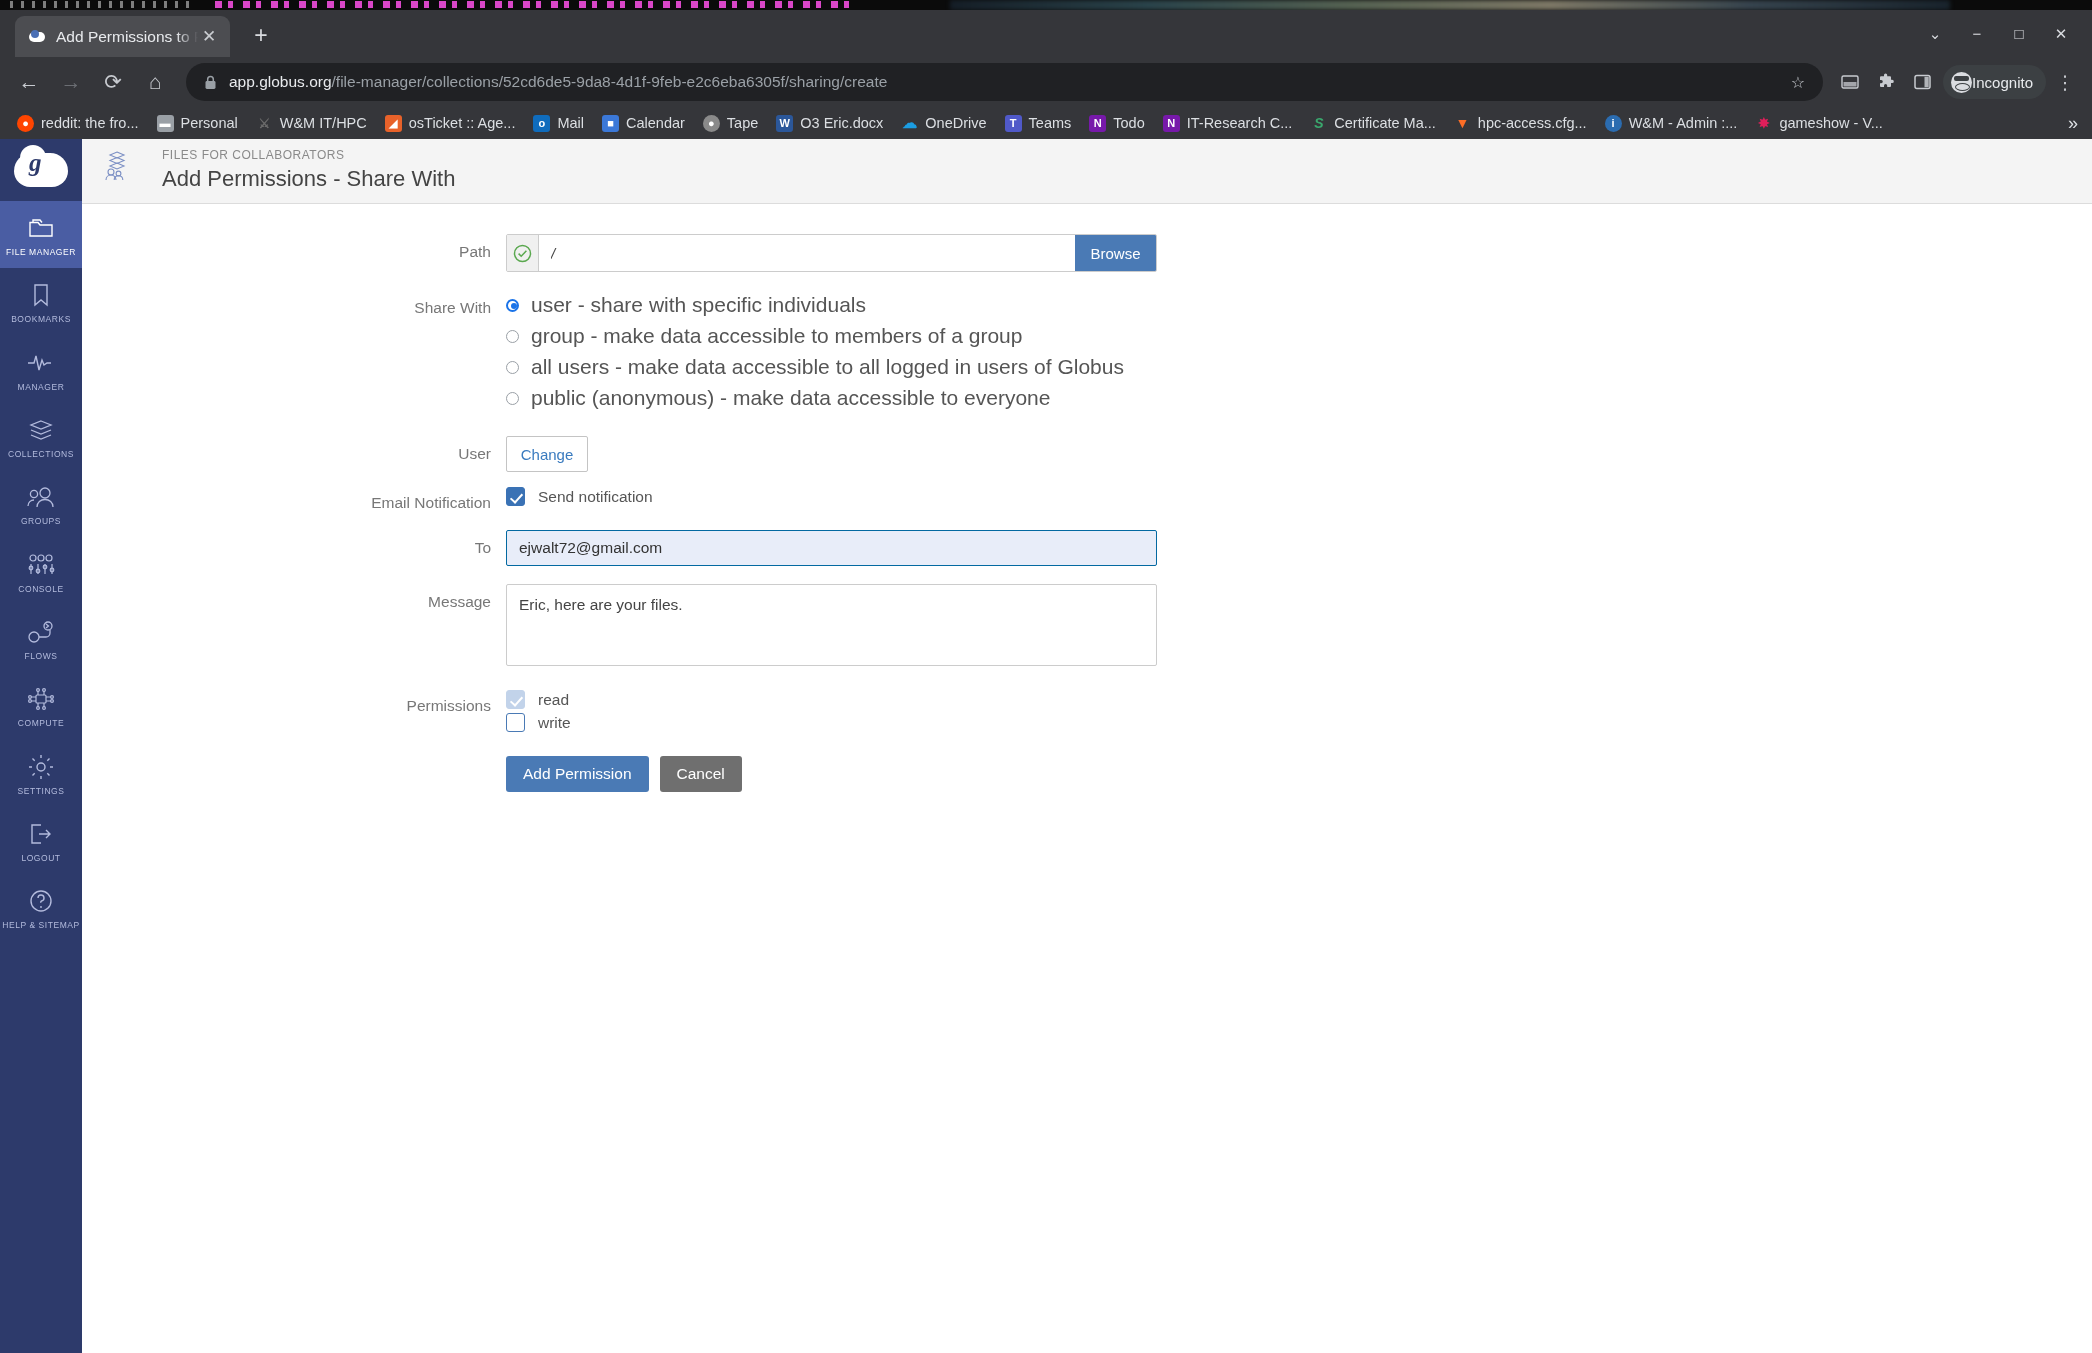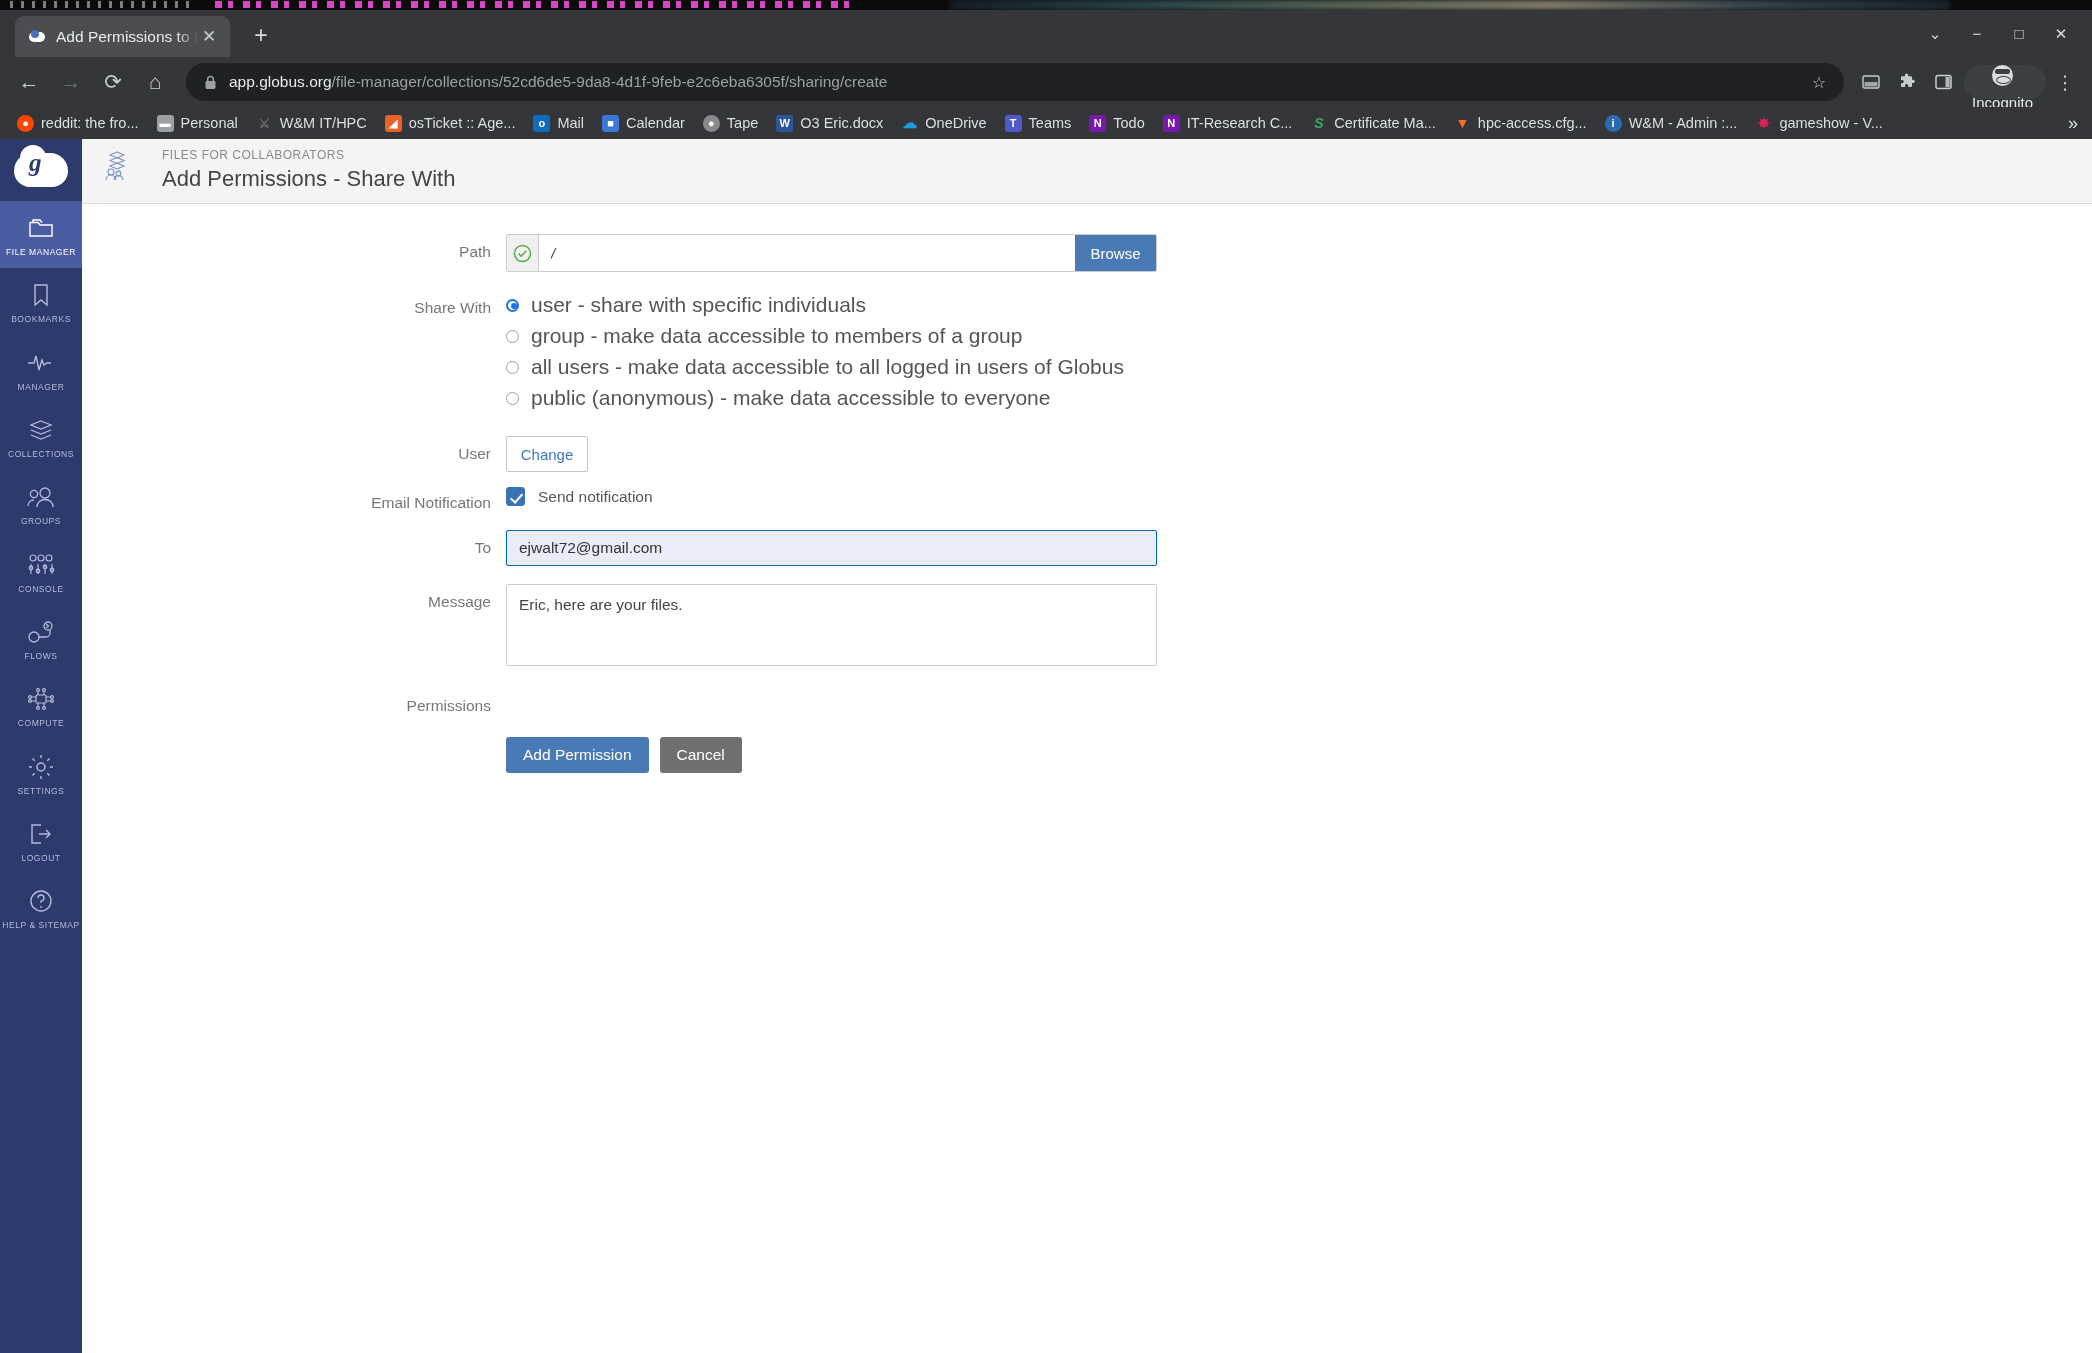--- a/index.html
+++ b/index.html
@@ -115,23 +115,23 @@
   .url { font-size: 15.5px; color: #9aa0a6; white-space: nowrap; overflow: hidden; }
   .url b { color: #e8eaed; font-weight: normal; }
   .omni-right { margin-left: auto; display: flex; align-items: center; color: #c8cbd0; }
   .omni-right span { padding: 0 4px; font-size: 16px; cursor: pointer; }
   .tb-icon {
     width: 34px; height: 34px; margin-left: 2px;
     display: flex; align-items: center; justify-content: center;
     color: #c8cbd0; cursor: pointer;
   }
   .incognito-pill {
-    display: flex; align-items: center; gap: 8px;
+    display: flex; align-items: center; gap: 0;
     background: #3c4043; border-radius: 17px;
-    height: 34px; padding: 0 13px 0 8px; margin-left: 4px; cursor: pointer; flex-direction: column;
+    height: 34px; padding: 0 13px 0 8px; margin-left: 4px; cursor: pointer;
   }
   .incognito-pill .face {
     width: 21px; height: 21px; border-radius: 50%;
     background: #dadce0; position: relative; flex: 0 0 21px;
   }
   .incognito-pill .face::before {
     content: ""; position: absolute; left: 3px; top: 4px;
     width: 15px; height: 5px; background: #3c4043; border-radius: 2px;
   }
   .incognito-pill .face::after {
@@ -679,20 +679,30 @@
           <div class="lbl">Message</div>
           <div class="fieldcol">
             <textarea class="msg-input" id="msg-area" style="">Eric, here are your files.</textarea>
           </div>
         </div>
 
         <div class="gap-md"></div>
 
         <div class="row">
           <div class="lbl">Permissions</div>
+          <div class="fieldcol" id="permissions-options">
+              <div class="cbrow">
+                <span class="cb disabled-checked"></span>
+                <span class="cb-lbl">read</span>
+              </div>
+              <div class="cbrow">
+                <span class="cb empty"></span>
+                <span class="cb-lbl">write</span>
+              </div>
+            </div>
         </div>
 
         <div class="gap-lg"></div>
 
         <div class="row">
           <div class="lbl"></div>
           <div class="fieldcol">
             <div class="actions">
               <button class="btn-primary">Add Permission</button>
               <button class="btn-secondary">Cancel</button>

